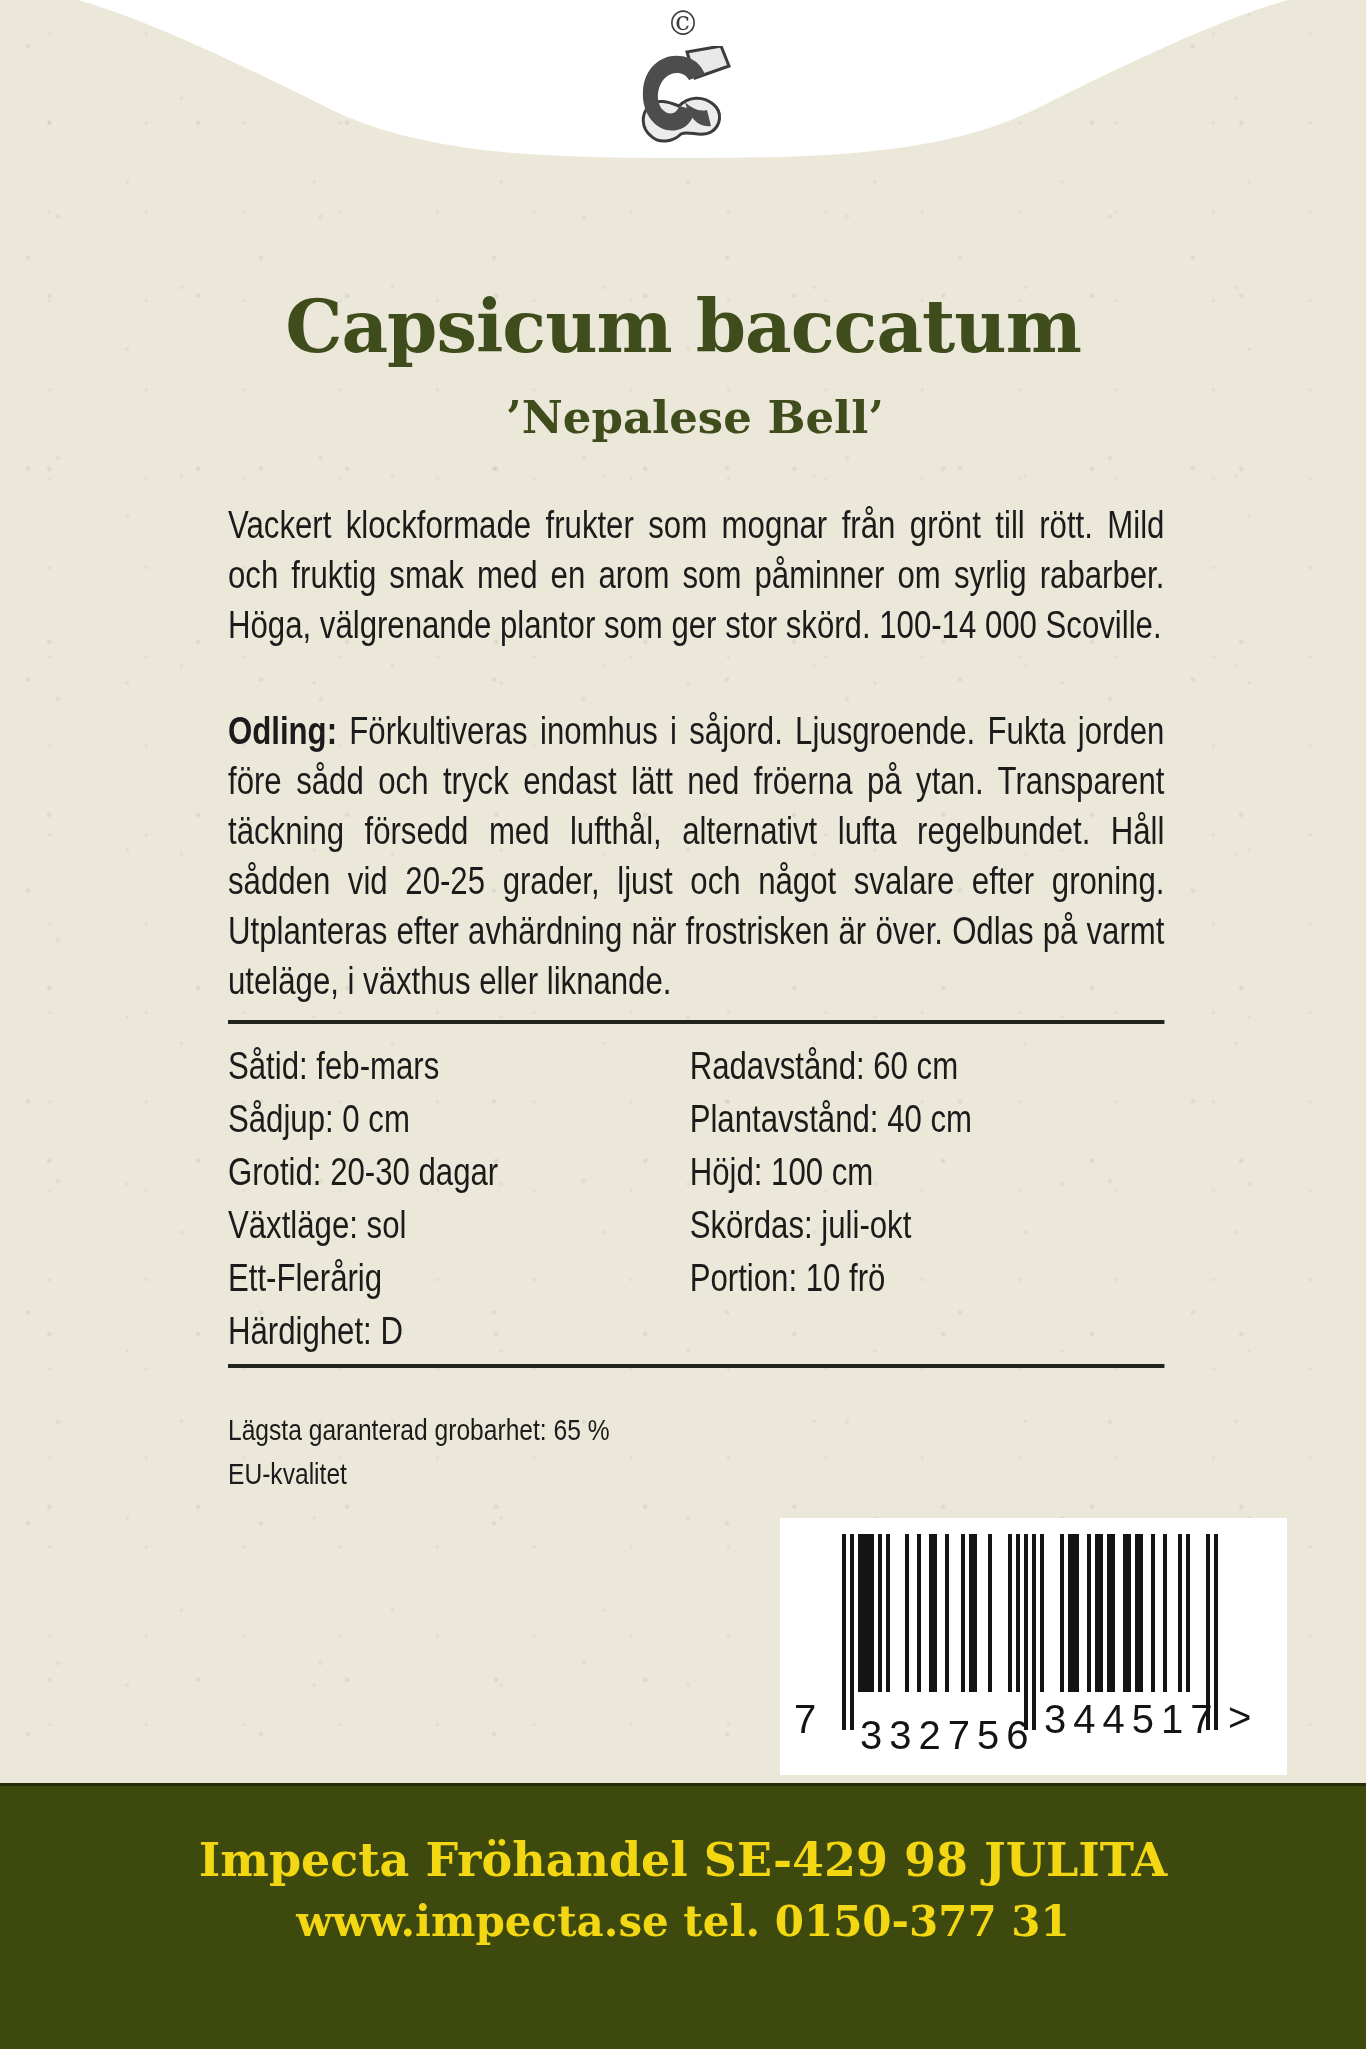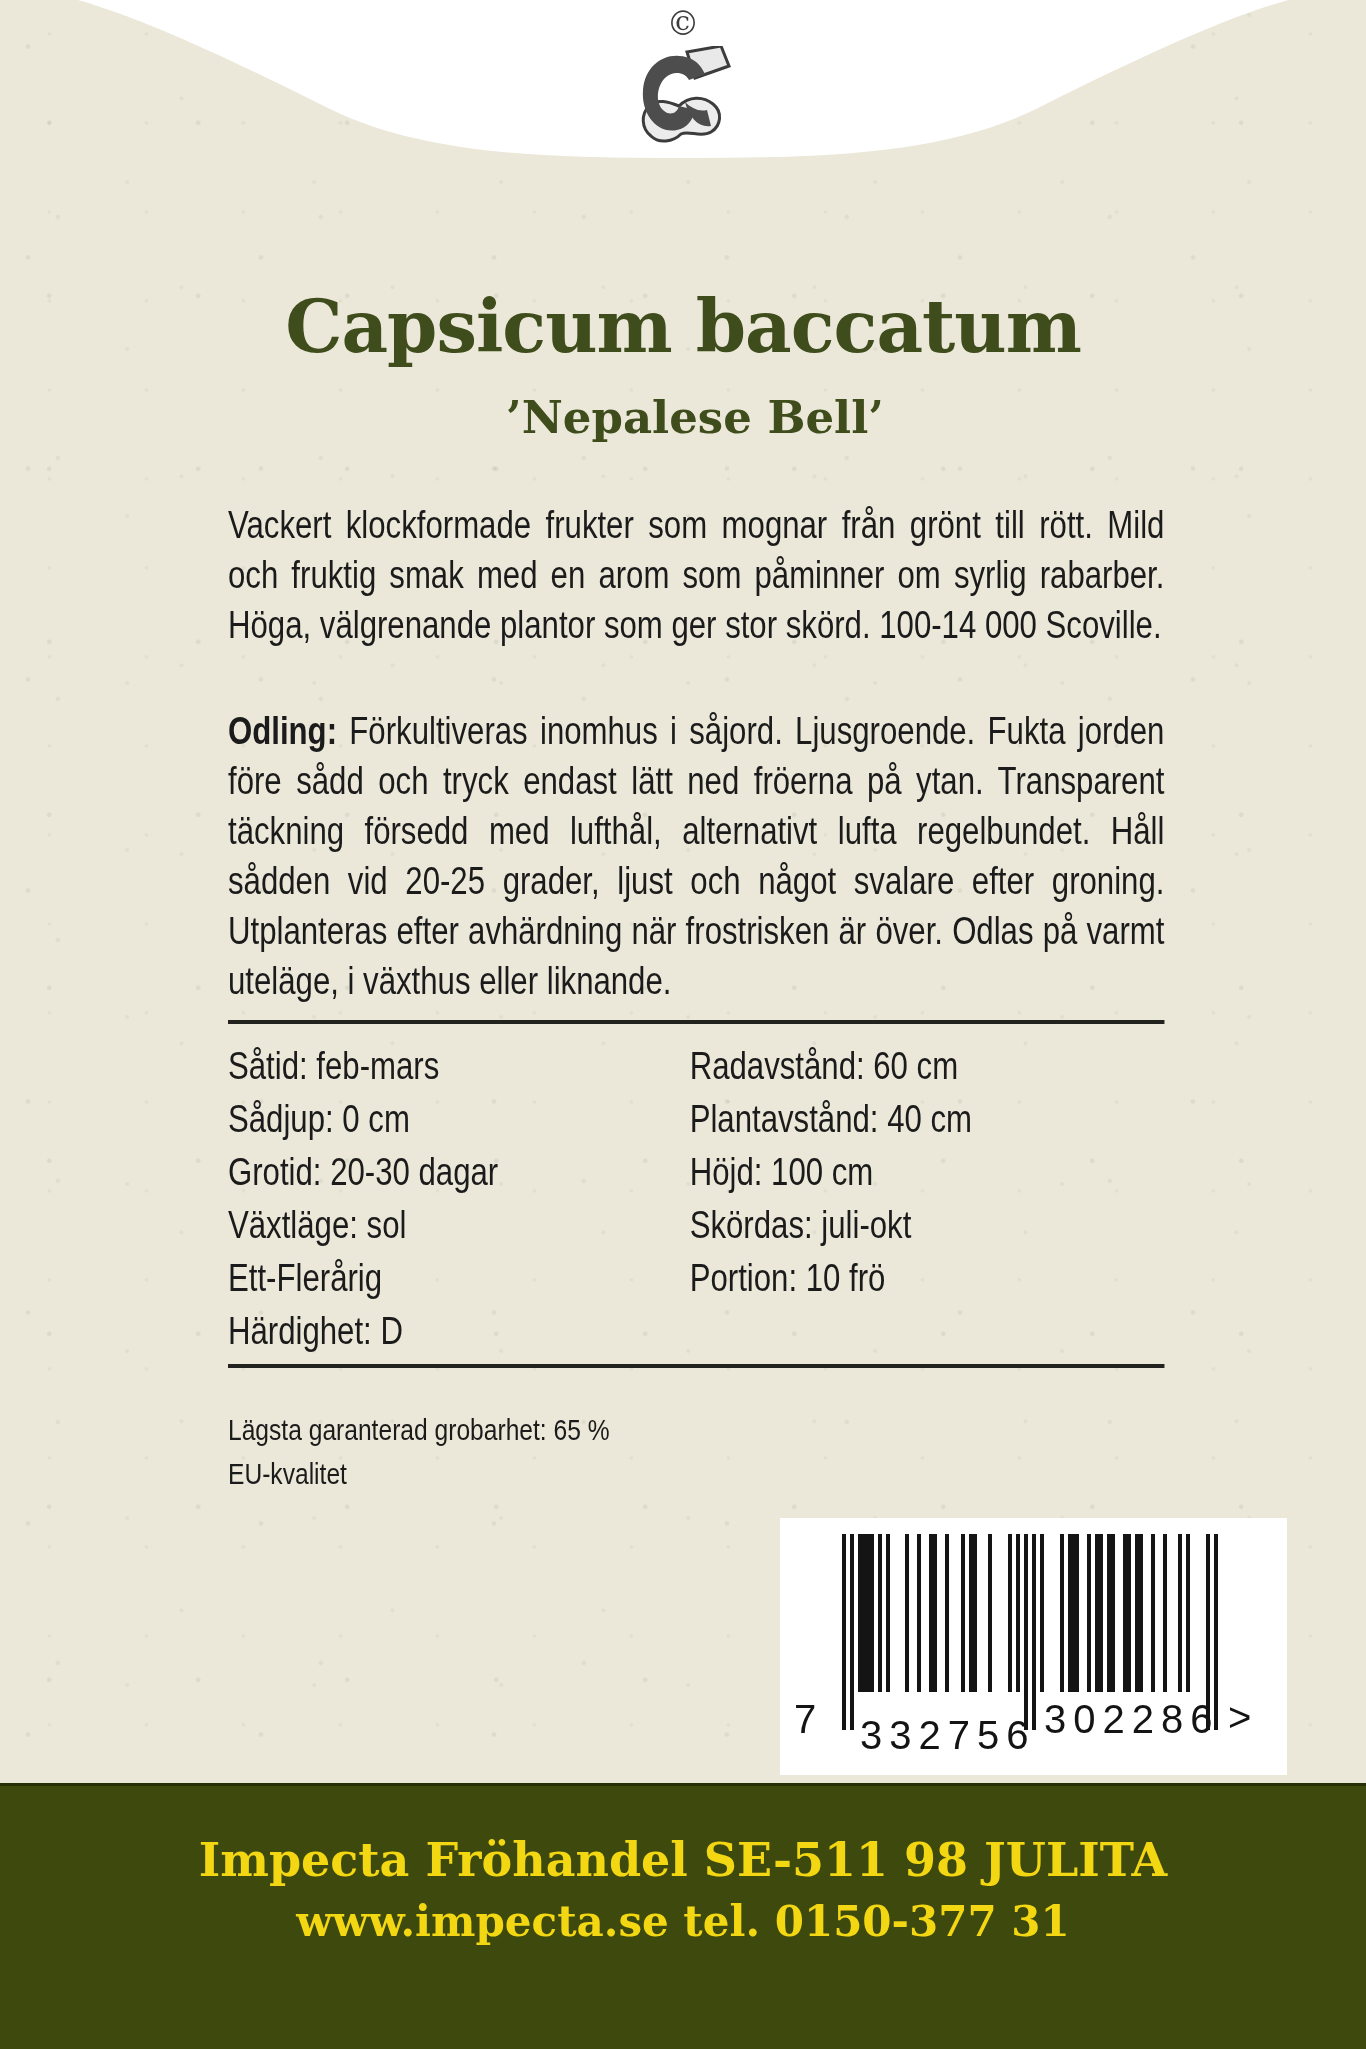--- a/index.html
+++ b/index.html
@@ -156,22 +156,22 @@
         <rect x="296.84" y="0" width="3.96" height="158"></rect>
         <rect x="308.72" y="0" width="3.96" height="158"></rect>
         <rect x="320.59" y="0" width="3.96" height="158"></rect>
         <rect x="336.42" y="0" width="3.96" height="158"></rect>
         <rect x="344.34" y="0" width="3.96" height="158"></rect>
         <rect x="364.13" y="0" width="3.96" height="196"></rect>
         <rect x="372.04" y="0" width="3.96" height="196"></rect>
       </svg>
     <span class="bcd lead">7</span>
     <span class="bcd g1">332756</span>
-    <span class="bcd g2">302286</span>
+    <span class="bcd g2">344517</span>
     <span class="bcd sfx">&gt;</span>
   </div>
 
   <div class="footer">
-    <p class="l1">Impecta Fröhandel SE-511 98 JULITA</p>
+    <p class="l1">Impecta Fröhandel SE-429 98 JULITA</p>
     <p class="l2">www.impecta.se tel. 0150-377 31</p>
   </div>
 
 </div>
 
 </body></html>

